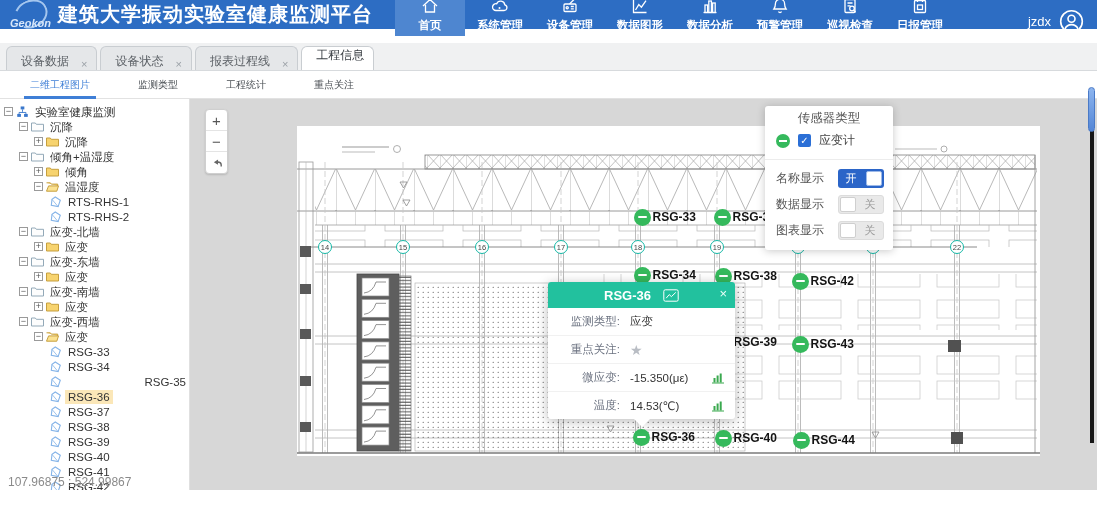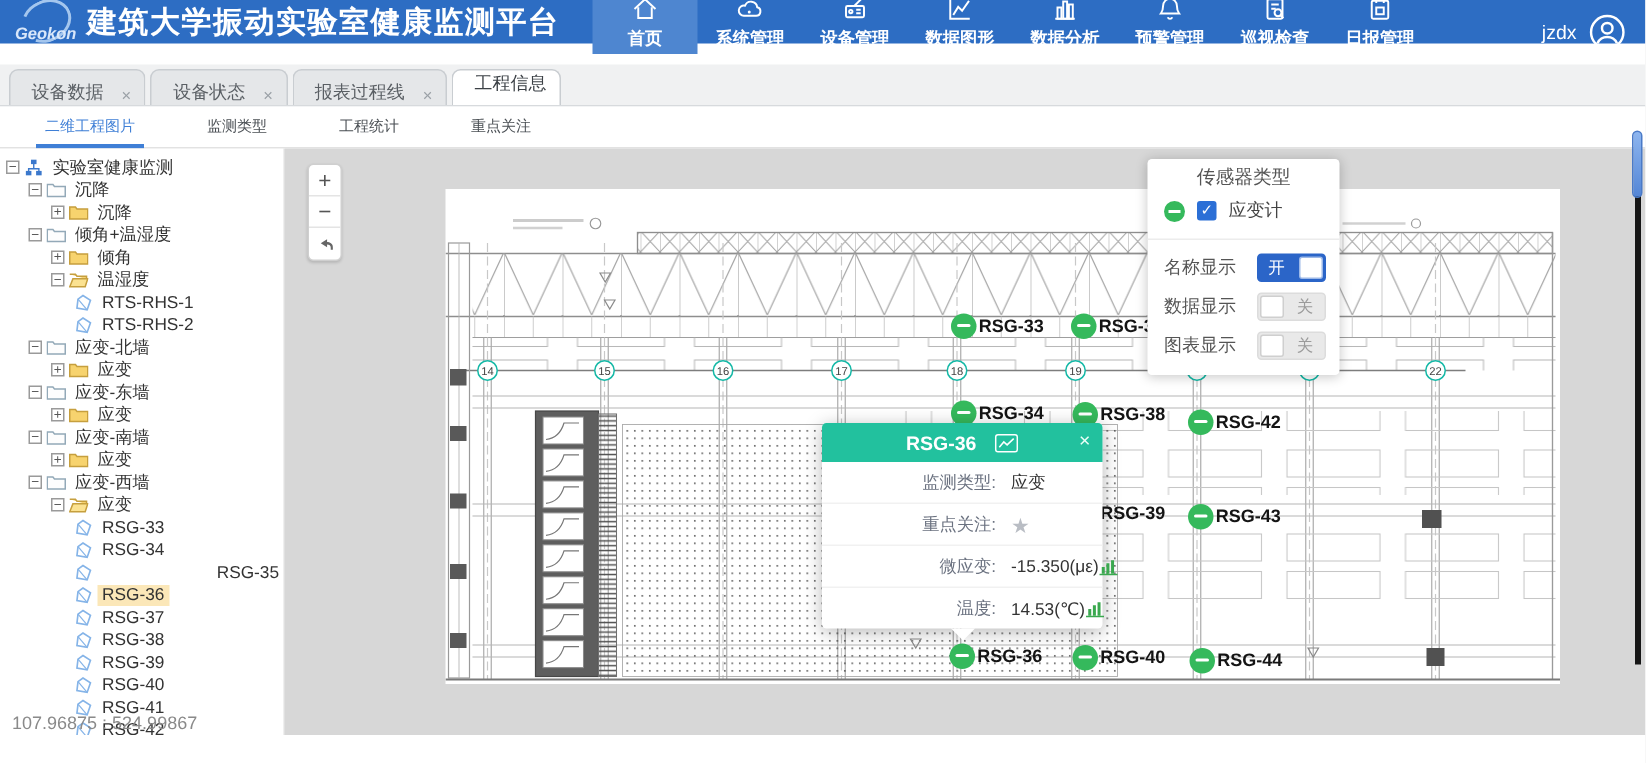--- a/index.html
+++ b/index.html
@@ -73,21 +73,21 @@
 
   
   .popup{position:absolute;left:251px;top:156px;width:187px;background:#fff;border-radius:3px;z-index:5;
          box-shadow:0 2px 12px rgba(0,0,0,.28);}
   .popup-header{height:26px;background:#22c19e;border-radius:3px 3px 0 0;display:flex;align-items:center;justify-content:center;gap:12px;position:relative;}
   .popup-title{color:#fff;font-size:13px;font-weight:bold;}
   .popup-chart-icon svg{width:16px;height:13px;display:block;}
   .popup-close{position:absolute;right:8px;top:5px;color:#eafff8;font-size:13px;line-height:1;cursor:pointer;}
   .popup-row{height:27px;display:flex;align-items:center;border-top:1px solid #f1f1f1;}
   .popup-row:first-child{border-top:none;}
-  .pr-label{width:72px;text-align:right;font-size:11.5px;color:#6b7280;flex:0 0 auto;margin-left:44px;}
+  .pr-label{width:72px;text-align:right;font-size:11.5px;color:#6b7280;flex:0 0 auto;}
   .pr-value{margin-left:10px;font-size:11.5px;color:#333;}
   .pr-star{margin-left:10px;font-size:14px;color:#b9bdc4;line-height:1;}
   .pr-chart{margin-left:auto;margin-right:10px;cursor:pointer;}
   .pr-chart svg{width:14px;height:12px;display:block;}
   .popup-arrow{position:absolute;left:86px;top:100%;width:0;height:0;border:8px solid transparent;border-top-color:#fff;border-bottom-width:0;}
 
   
   .sensor-panel{position:absolute;left:765px;top:7px;width:128px;background:#fff;border-radius:3px;z-index:6;
                 box-shadow:0 1px 8px rgba(0,0,0,.22);padding-bottom:7px;}
   .sp-title{height:22px;line-height:24px;text-align:center;font-size:12.5px;color:#555;}

